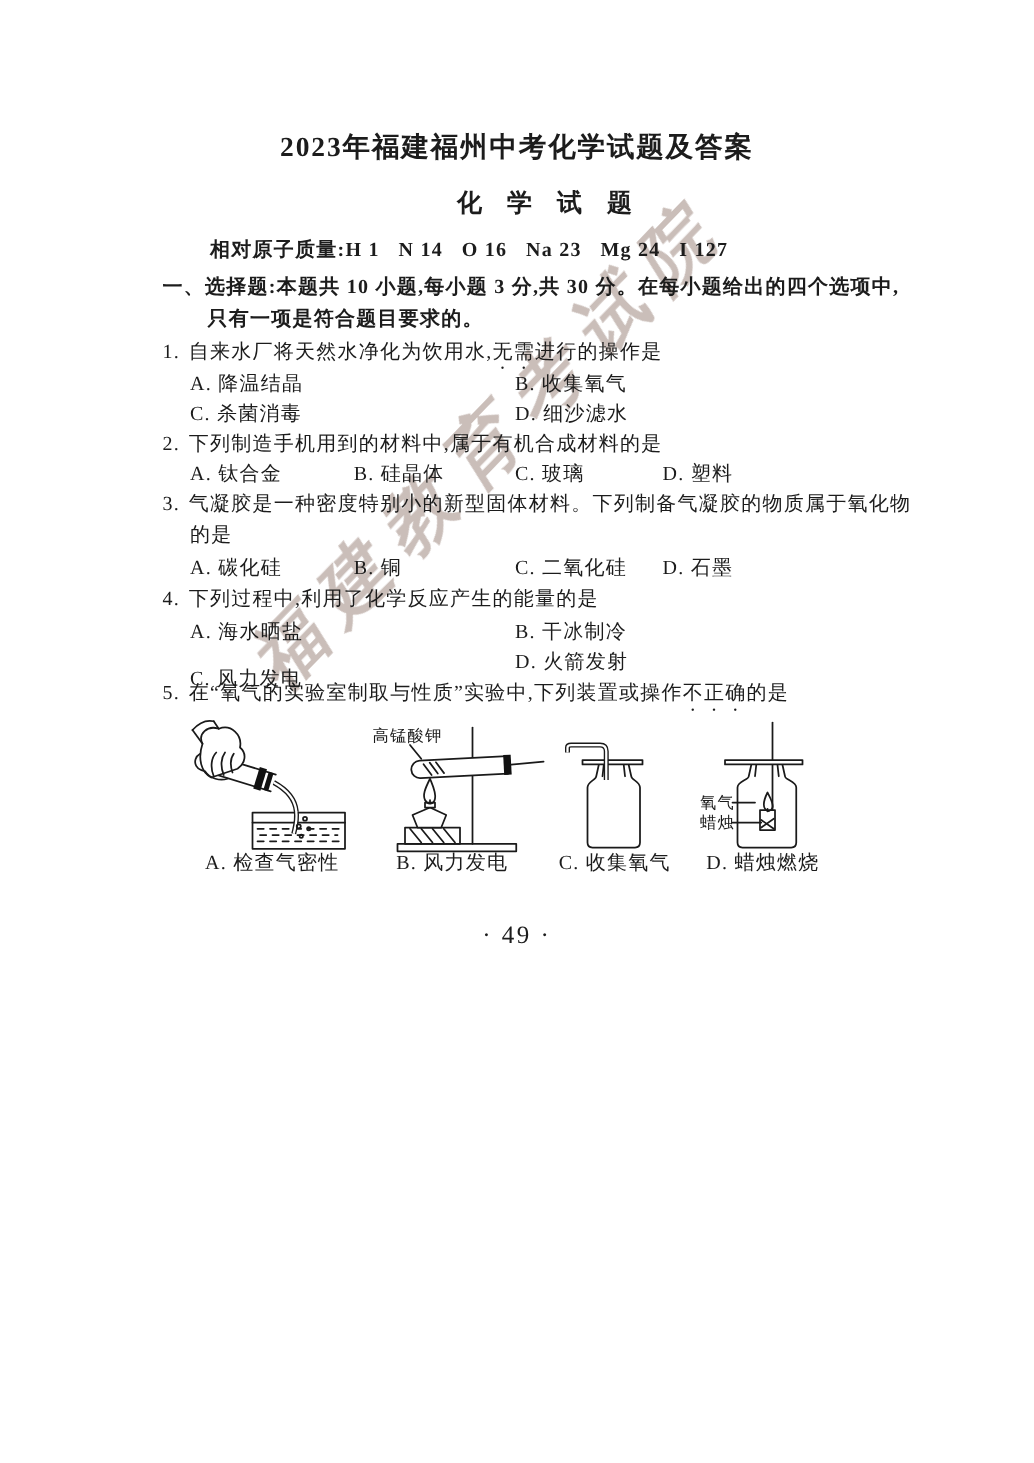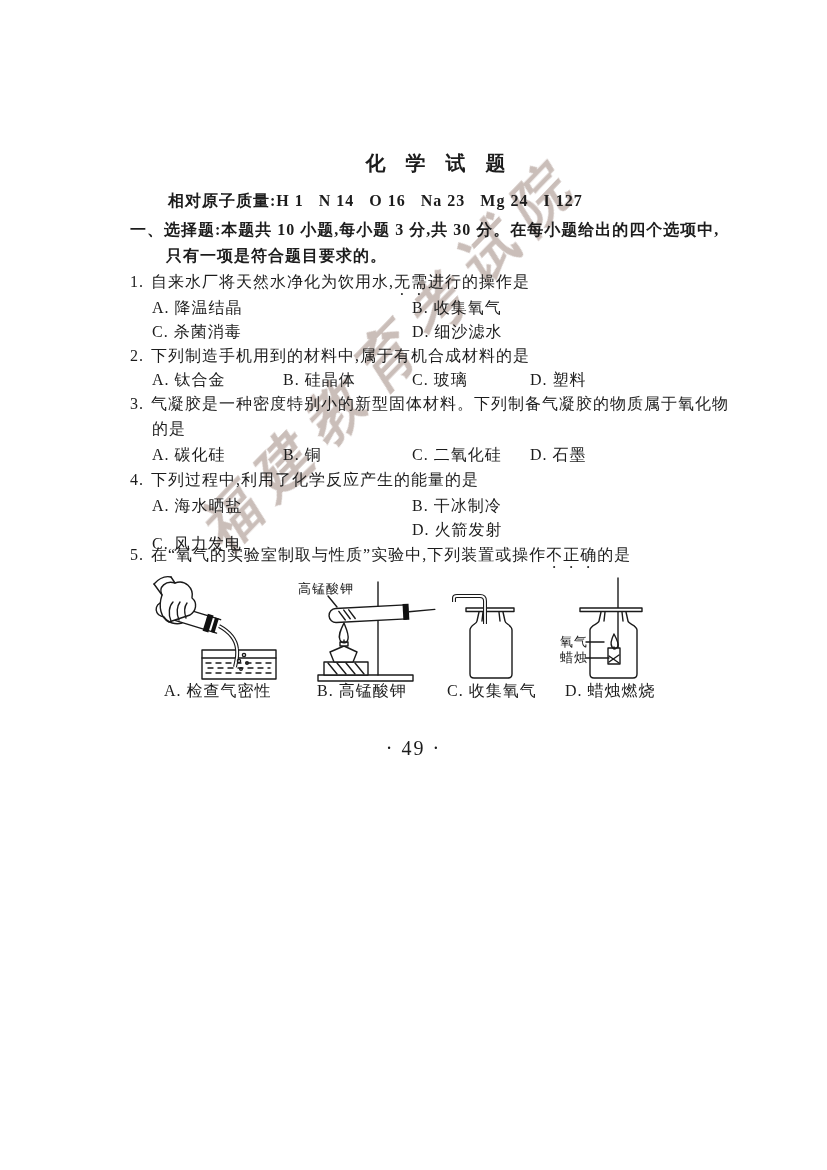--- a/index.html
+++ b/index.html
@@ -32,20 +32,21 @@
   .tube-outer{stroke:#1a1a1a;stroke-width:4;fill:none;stroke-linecap:butt;}
   .tube-inner{stroke:#ffffff;stroke-width:1.8;fill:none;stroke-linecap:butt;}
 </style>
 </head>
 <body>
 
 <div class="page">
 
   <div class="watermark">福建教育考试院</div>
 
+  <div class="t bold title">2023年福建福州中考化学试题及答案</div>
   <div class="t bold subtitle">化学试题</div>
 
   <div class="t bold" style="left:168px;top:189px">相对原子质量:H 1   N 14   O 16   Na 23   Mg 24   I 127</div>
 
   <div class="t bold" style="left:130px;top:218px">一、选择题:本题共 10 小题,每小题 3 分,共 30 分。在每小题给出的四个选项中,</div>
   <div class="t bold" style="left:166px;top:244px">只有一项是符合题目要求的。</div>
 
   <div class="t" style="left:130px;top:270px"><span class="qnum">1. </span><span>自来水厂将天然水净化为饮用水,</span><span class="em">无需</span><span>进行的操作是</span></div>
   <div class="t" style="left:152px;top:296px">A. 降温结晶</div>
   <div class="t" style="left:412px;top:296px">B. 收集氧气</div>
@@ -162,19 +163,19 @@
       <path class="stroke" d="M62,58 C59,64 58,68 60,71 C62,74 65,73 66,70 C67,67 64,62 62,58 Z"></path>
       <line class="stroke" x1="62" y1="71" x2="62" y2="73"></line>
       <line class="stroke" x1="34" y1="66" x2="52" y2="66" stroke-width="1"></line>
       <line class="stroke" x1="34" y1="82" x2="57" y2="82" stroke-width="1"></line>
       <text x="8" y="70">氧气</text>
       <text x="8" y="86">蜡烛</text>
     </svg>
   </div>
 
   <div class="t" style="left:164px;top:679px">A. 检查气密性</div>
-  <div class="t" style="left:317px;top:679px">B. 高锰酸钾</div>
+  <div class="t" style="left:317px;top:679px">B. 风力发电</div>
   <div class="t" style="left:447px;top:679px">C. 收集氧气</div>
   <div class="t" style="left:565px;top:679px">D. 蜡烛燃烧</div>
 
   <div class="t pagenum">· 49 ·</div>
 
 </div>
 
 </body></html>

